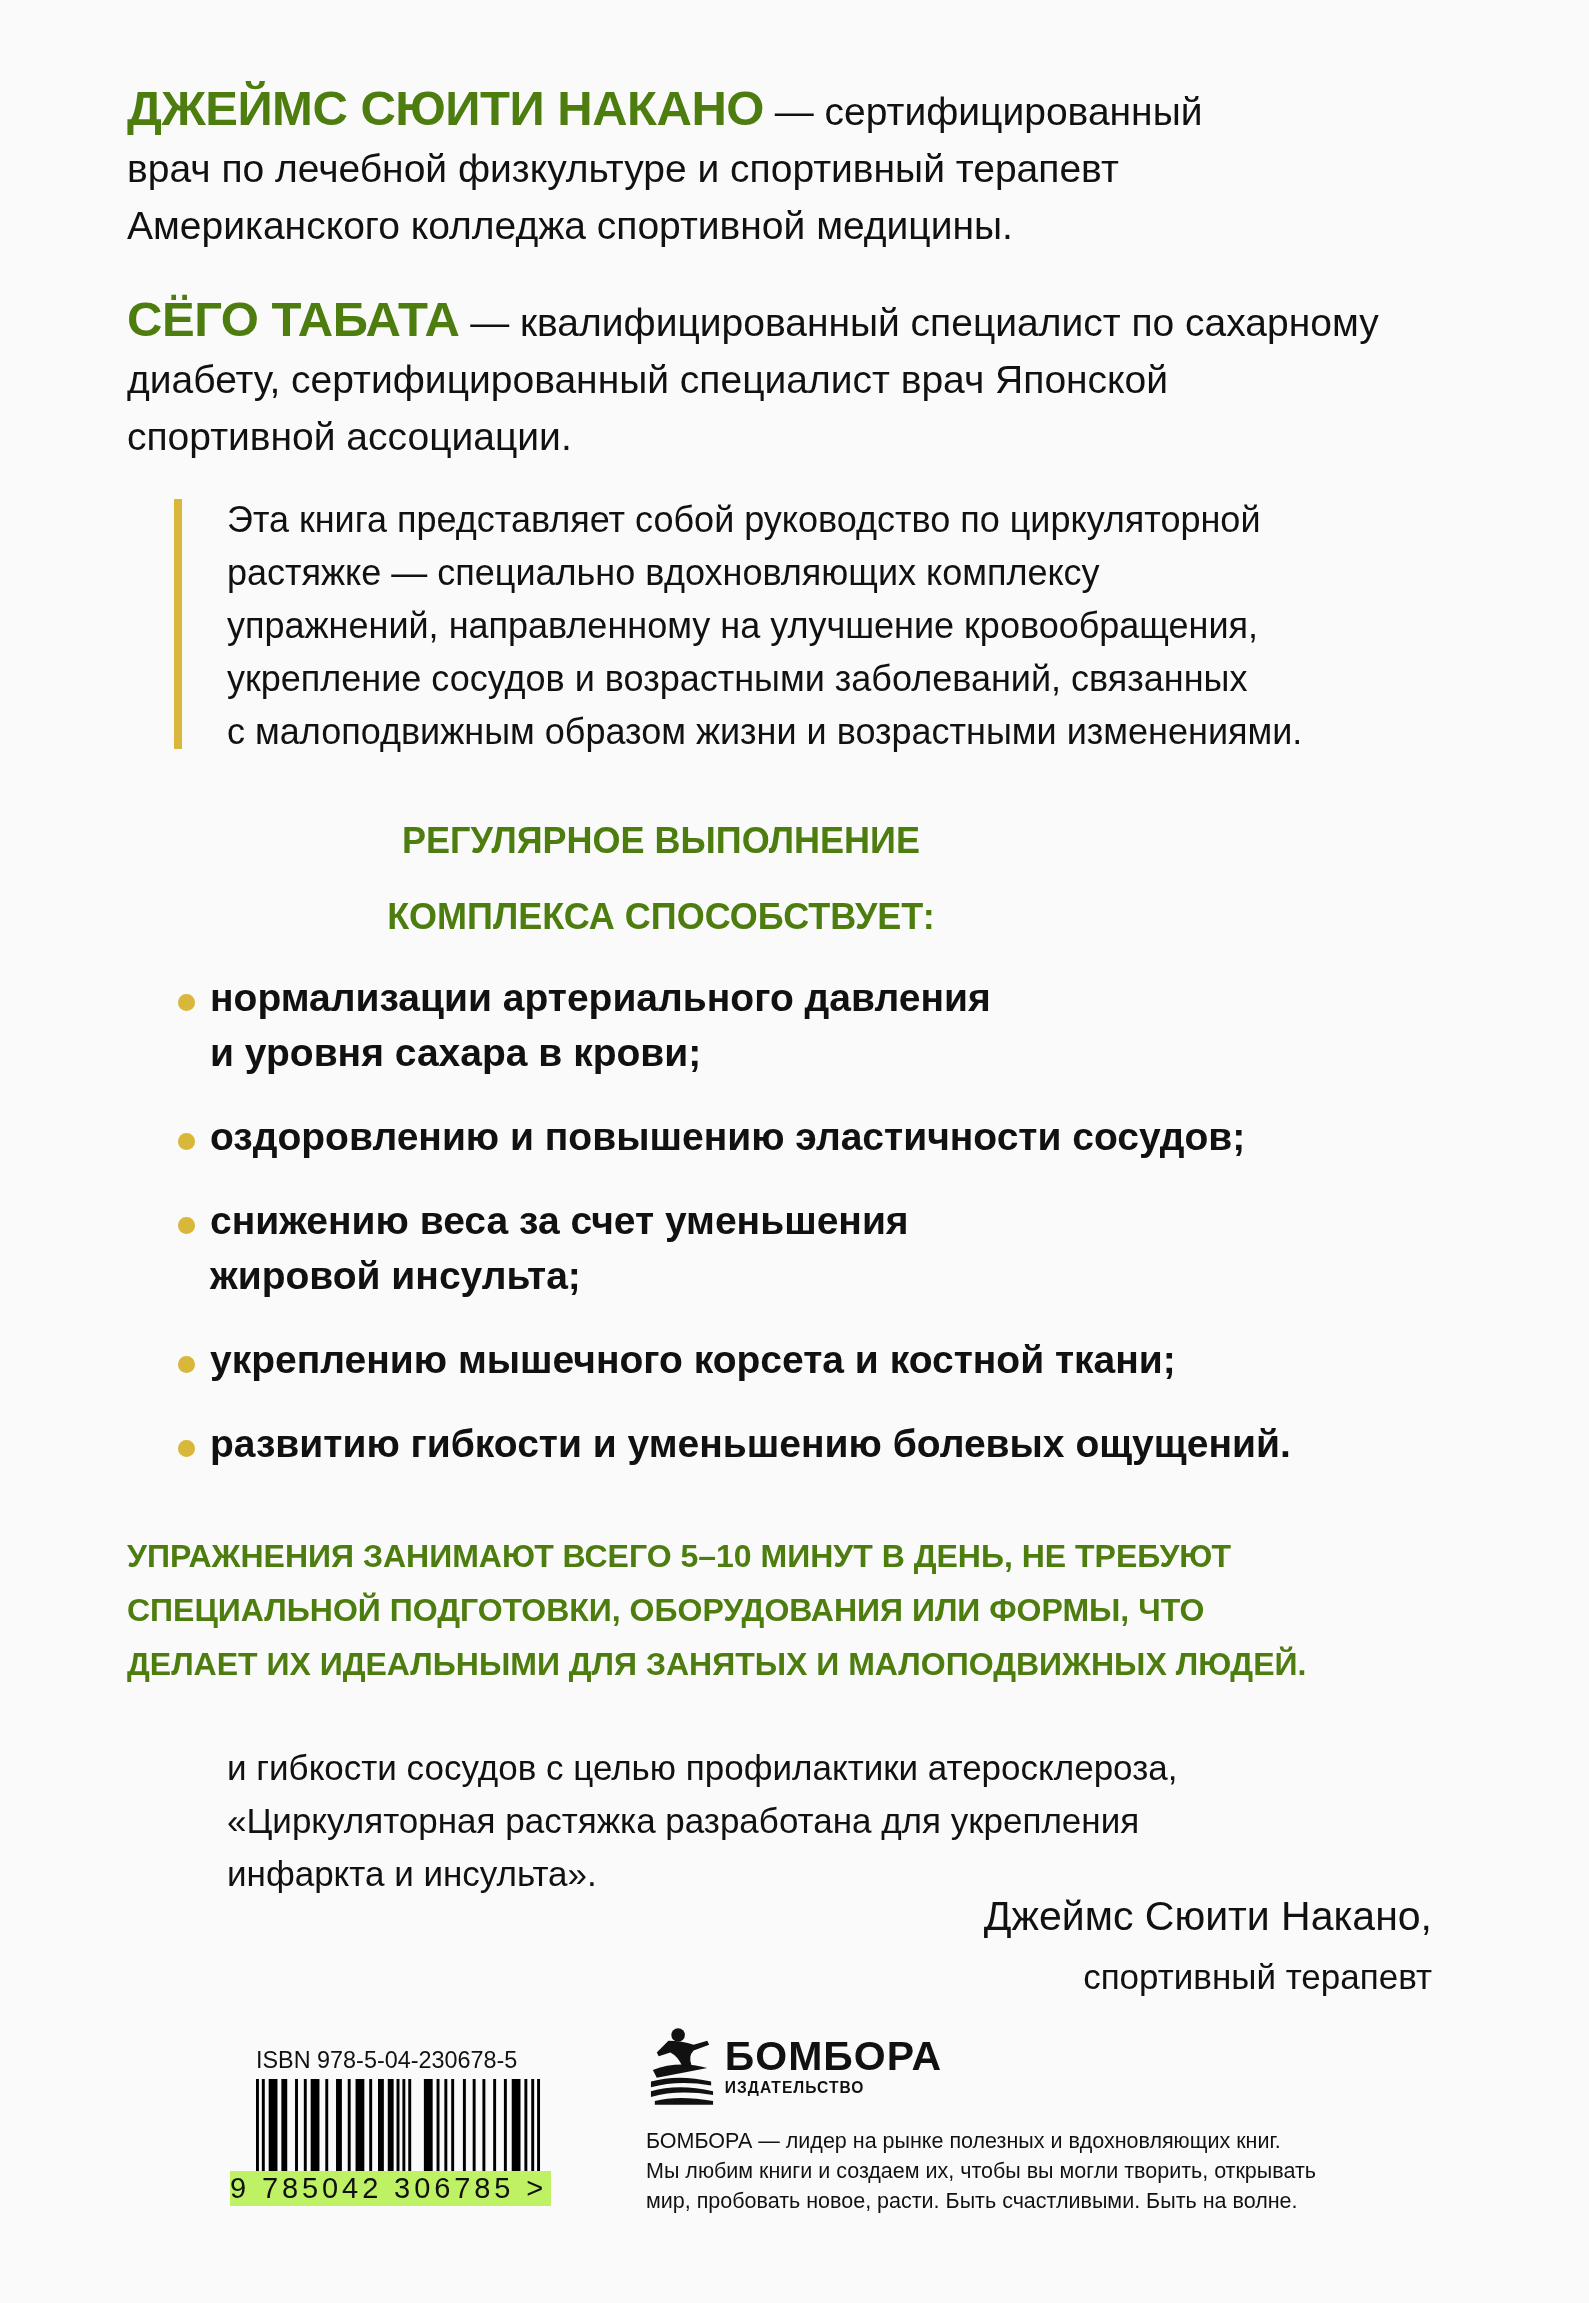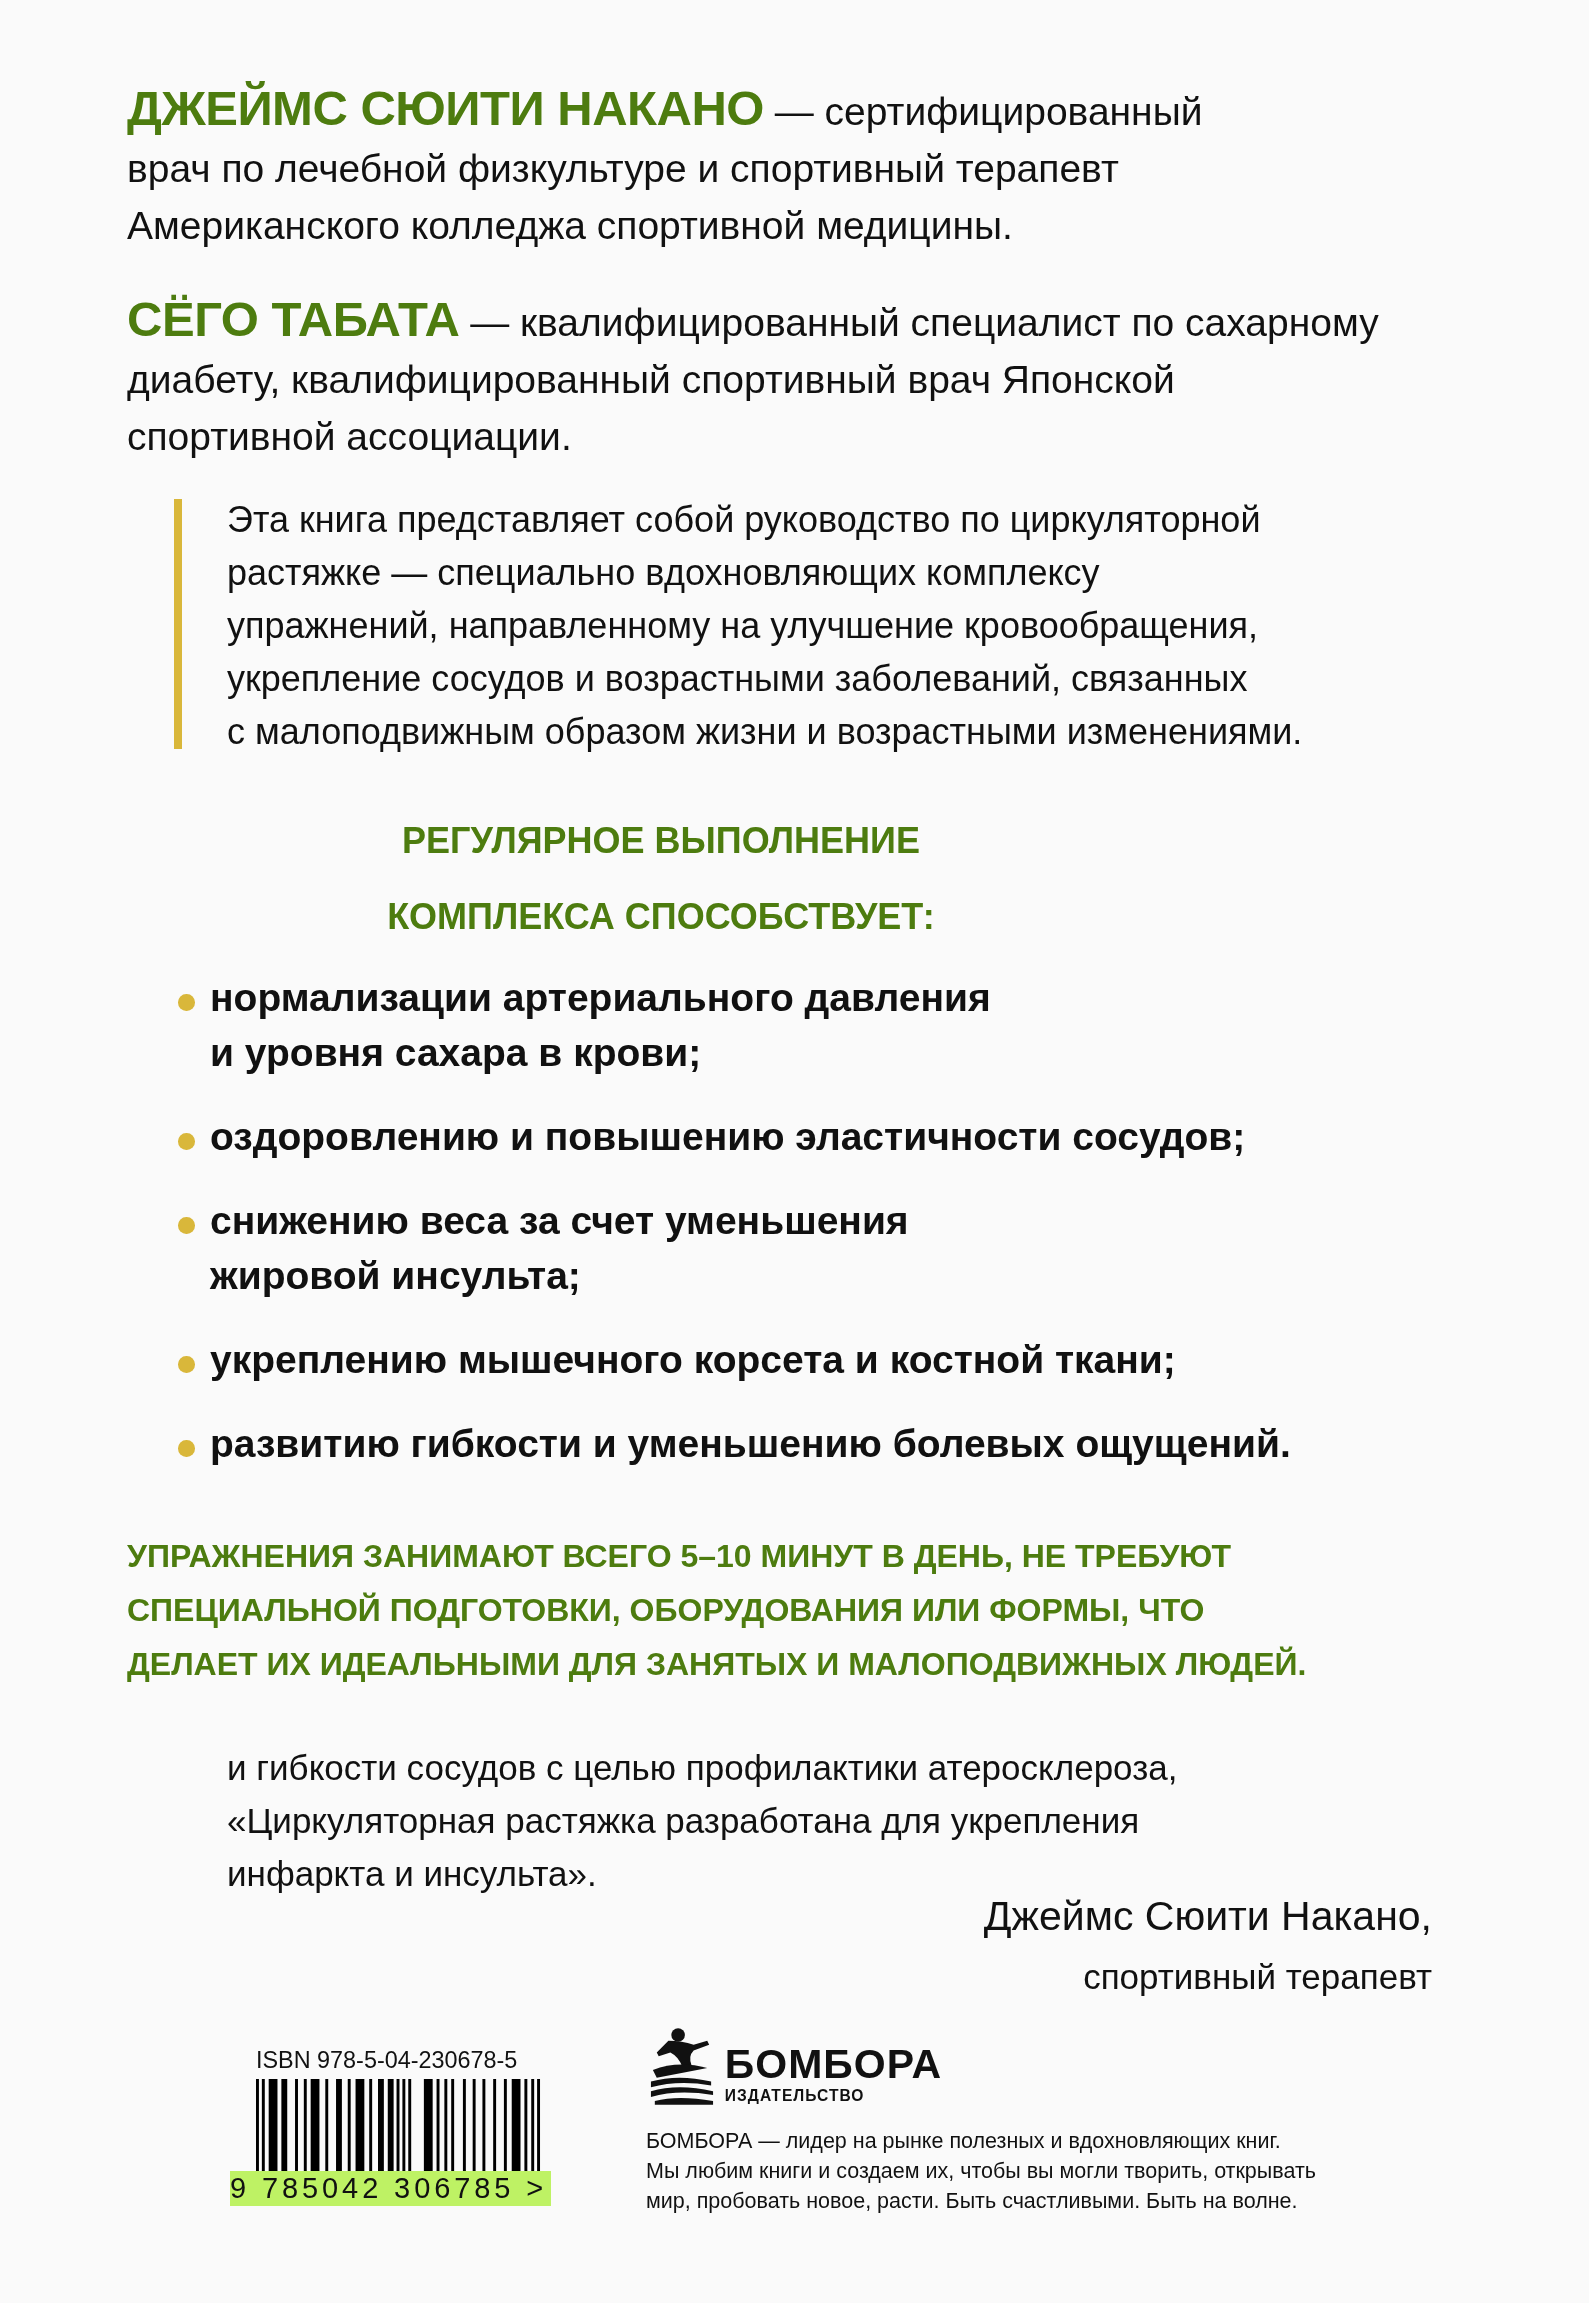--- a/index.html
+++ b/index.html
@@ -18,38 +18,38 @@
   .benefits { left: 178px; top: 970px; width: 1268px; }
   .benefit { position: relative; padding-left: 32px; font-weight: bold; font-size: 39px; line-height: 55px; margin-bottom: 29px; }
   .bullet { position: absolute; left: 0; top: 24.4px; width: 16.6px; height: 16.6px; border-radius: 50%; background: #d9b73a; }
   .cta { left: 127px; top: 1529px; width: 1365px; font-weight: bold; font-size: 32px; line-height: 54px; }
   .quote { left: 227px; top: 1741px; width: 1248px; font-size: 35px; line-height: 53px; }
   .attr-name { right: 158px; top: 1890px; font-size: 41px; line-height: 53px; text-align: right; }
   .attr-role { right: 158px; top: 1952px; font-size: 35px; line-height: 49px; text-align: right; }
   .isbn-label { left: 256px; top: 2046px; font-size: 23.4px; line-height: 29px; }
   .barcode { left: 256px; top: 2079px; width: 285px; height: 113px; }
   .barcode-digits { left: 230px; top: 2171px; font-size: 29px; letter-spacing: 3.9px; line-height: 35px; background: #bef264; padding-right: 3.9px; }
-  .publisher-logo { left: 649px; top: 2027px; display: flex; align-items: flex-end; gap: 9.8px; }
+  .publisher-logo { left: 649px; top: 2027px; display: flex; align-items: center; gap: 9.8px; }
   .publisher-logo-text { display: flex; flex-direction: column; }
   .pub-name { font-weight: bold; font-size: 41px; line-height: 41px; letter-spacing: 1px; }
   .pub-sub { font-weight: bold; font-size: 15.6px; line-height: 17.6px; letter-spacing: 1px; margin-top: 2px; }
   .pub-desc { left: 646px; top: 2126px; width: 780px; font-size: 21.5px; line-height: 30px; }
 </style>
 </head>
 <body>
 
 <div class="abs author-block" style="top:80px;">
   <div><span class="author-name red">ДЖЕЙМС СЮИТИ НАКАНО</span><span> — сертифицированный</span></div>
   <div>врач по лечебной физкультуре и спортивный терапевт</div>
   <div>Американского колледжа спортивной медицины.</div>
 </div>
 
 <div class="abs author-block" style="top:291px;">
   <div><span class="author-name red">СЁГО ТАБАТА</span><span> — квалифицированный специалист по сахарному</span></div>
-  <div>диабету, квалифицированный спортивный врач Японской</div>
+  <div>диабету, сертифицированный специалист врач Японской</div>
   <div>спортивной ассоциации.</div>
 </div>
 
 <div class="quote-bar"></div>
 <div class="abs intro">
   <div>Эта книга представляет собой руководство по циркуляторной</div>
   <div>растяжке — специально вдохновляющих комплексу</div>
   <div>упражнений, направленному на улучшение кровообращения,</div>
   <div>укрепление сосудов и возрастными заболеваний, связанных</div>
   <div>с малоподвижным образом жизни и возрастными изменениями.</div>

